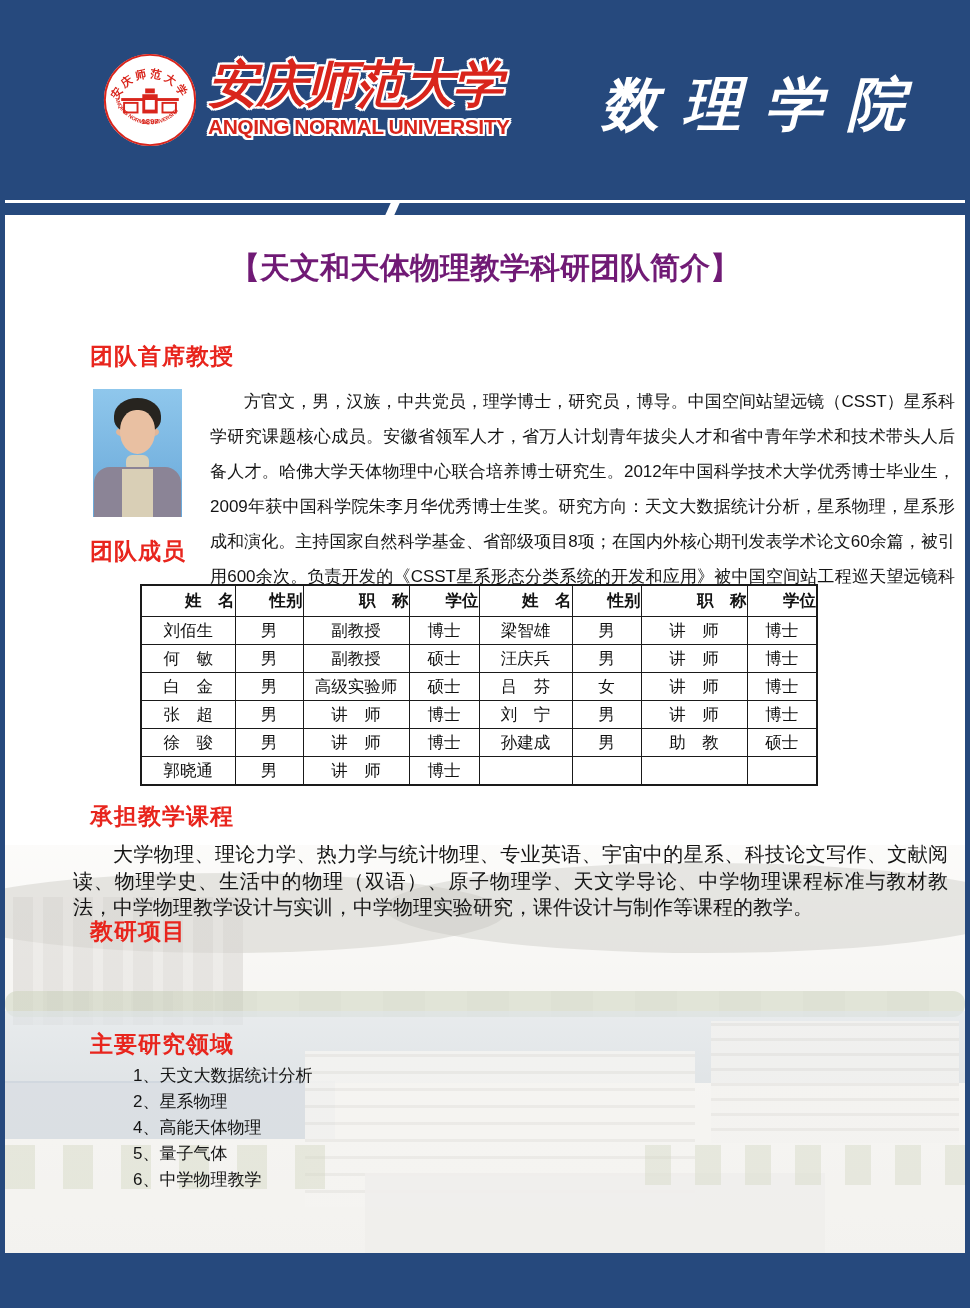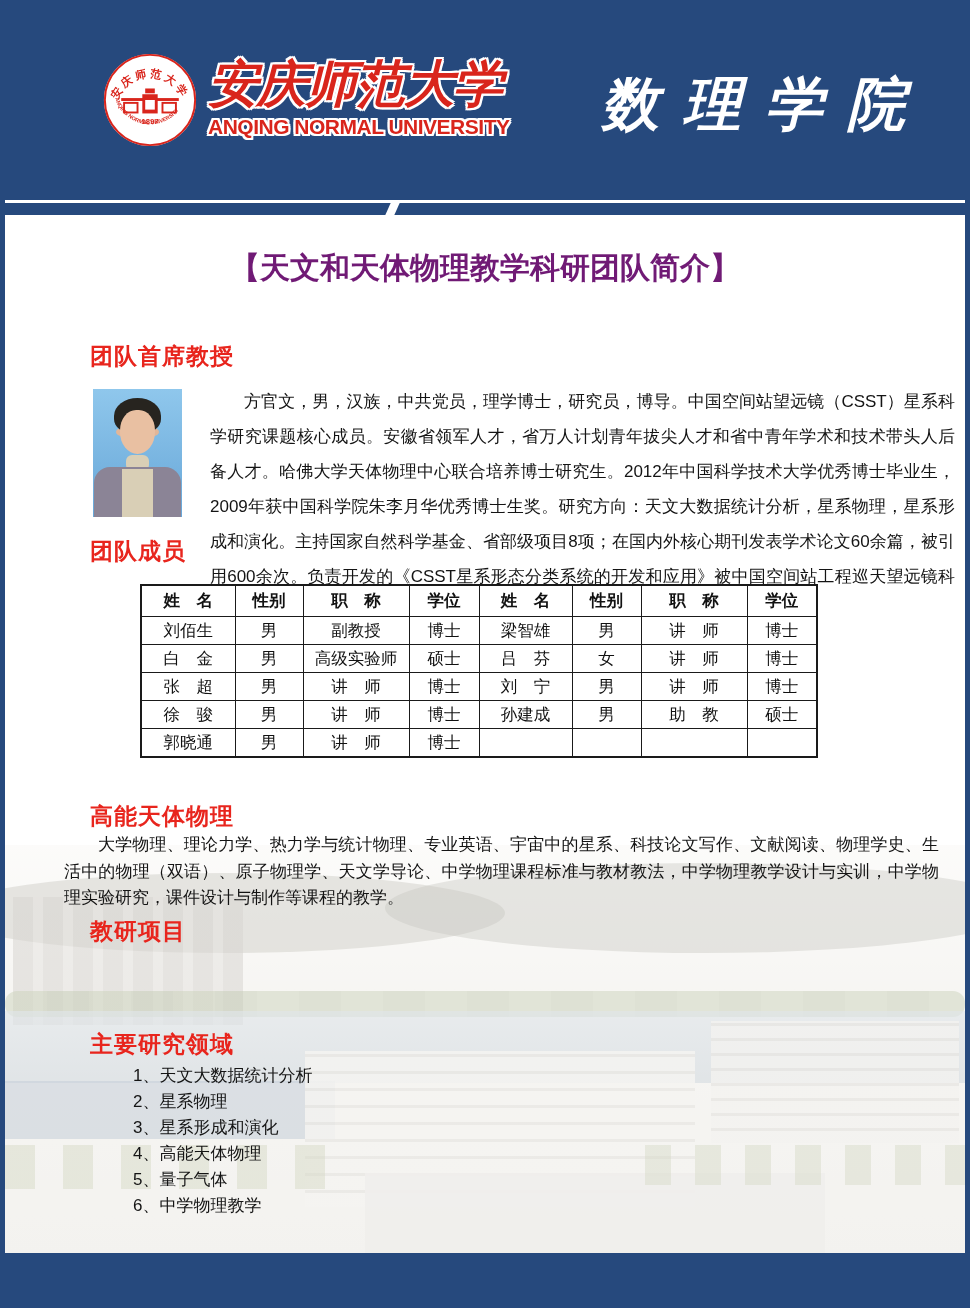--- a/index.html
+++ b/index.html
@@ -92,26 +92,26 @@
 
   
   .members-table{
     position:absolute;left:140px;top:584px;width:676px;z-index:2;
     border-collapse:collapse;table-layout:fixed;background:#fff;
     font-size:16.5px;color:#111;border:2px solid #1a1a1a;
   }
   .members-table th,.members-table td{
     border:1px solid #1a1a1a;text-align:center;padding:0;height:27px;overflow:hidden;white-space:nowrap;
   }
-  .members-table th{font-weight:bold;height:30px;}
+  .members-table th{font-weight:bold;height:30px;text-align:right;}
 
   
   .courses{
-    position:absolute;left:64px;top:832px;width:875px;margin:0;
-    font-size:17px;line-height:26.5px;color:#141414;text-align:justify;text-indent:2em;z-index:2;
+    position:absolute;left:64px;top:832px;width:875px;margin:9px;
+    font-size:20px;line-height:26.5px;color:#141414;text-align:justify;text-indent:2em;z-index:2;
   }
 
   
   .proj-list{position:absolute;left:133px;top:946px;width:800px;z-index:2;}
   .proj-list .list-line{font-size:17px;line-height:29.5px;color:#141414;white-space:nowrap;}
   .research-list{position:absolute;left:133px;top:1063px;width:500px;z-index:2;}
   .research-list .list-line{font-size:17px;line-height:26px;color:#141414;white-space:nowrap;}
 
   
   .footer{position:absolute;left:0;top:1253px;width:970px;height:55px;background:#26497D;z-index:6;}
@@ -219,20 +219,30 @@
           <td>刘佰生</td>
           <td>男</td>
           <td>副教授</td>
           <td>博士</td>
           <td>梁智雄</td>
           <td>男</td>
           <td>讲　师</td>
           <td>博士</td>
         </tr>
         <tr>
+          <td>何　敏</td>
+          <td>男</td>
+          <td>副教授</td>
+          <td>硕士</td>
+          <td>汪庆兵</td>
+          <td>男</td>
+          <td>讲　师</td>
+          <td>博士</td>
+        </tr>
+        <tr>
           <td>白　金</td>
           <td>男</td>
           <td>高级实验师</td>
           <td>硕士</td>
           <td>吕　芬</td>
           <td>女</td>
           <td>讲　师</td>
           <td>博士</td>
         </tr>
         <tr>
@@ -261,29 +271,28 @@
           <td>讲　师</td>
           <td>博士</td>
           <td></td>
           <td></td>
           <td></td>
           <td></td>
         </tr>
       </tbody>
   </table>
 
-  <h2 class="sec-h h-courses">高能天体物理</h2>
+  <h2 class="sec-h h-courses">承担教学课程</h2>
   <p class="courses">大学物理、理论力学、热力学与统计物理、专业英语、宇宙中的星系、科技论文写作、文献阅读、物理学史、生活中的物理（双语）、原子物理学、天文学导论、中学物理课程标准与教材教法，中学物理教学设计与实训，中学物理实验研究，课件设计与制作等课程的教学。</p>
 
   <h2 class="sec-h h-projects">教研项目</h2>
 
   <h2 class="sec-h h-research">主要研究领域</h2>
   <div class="research-list">
       <div class="list-line">1、天文大数据统计分析</div>
       <div class="list-line">2、星系物理</div>
-      <div class="list-line">3、星系形成和演化</div>
       <div class="list-line">4、高能天体物理</div>
       <div class="list-line">5、量子气体</div>
       <div class="list-line">6、中学物理教学</div>
     </div>
 
   <footer class="footer"></footer>
 </div>
 
 </body></html>

